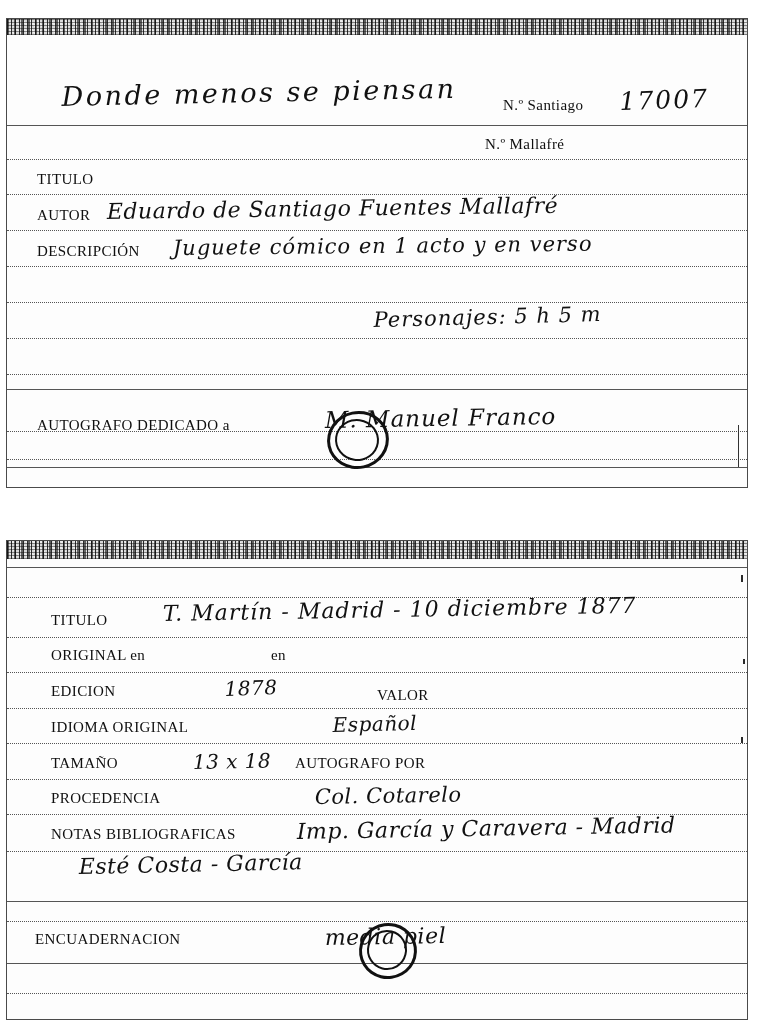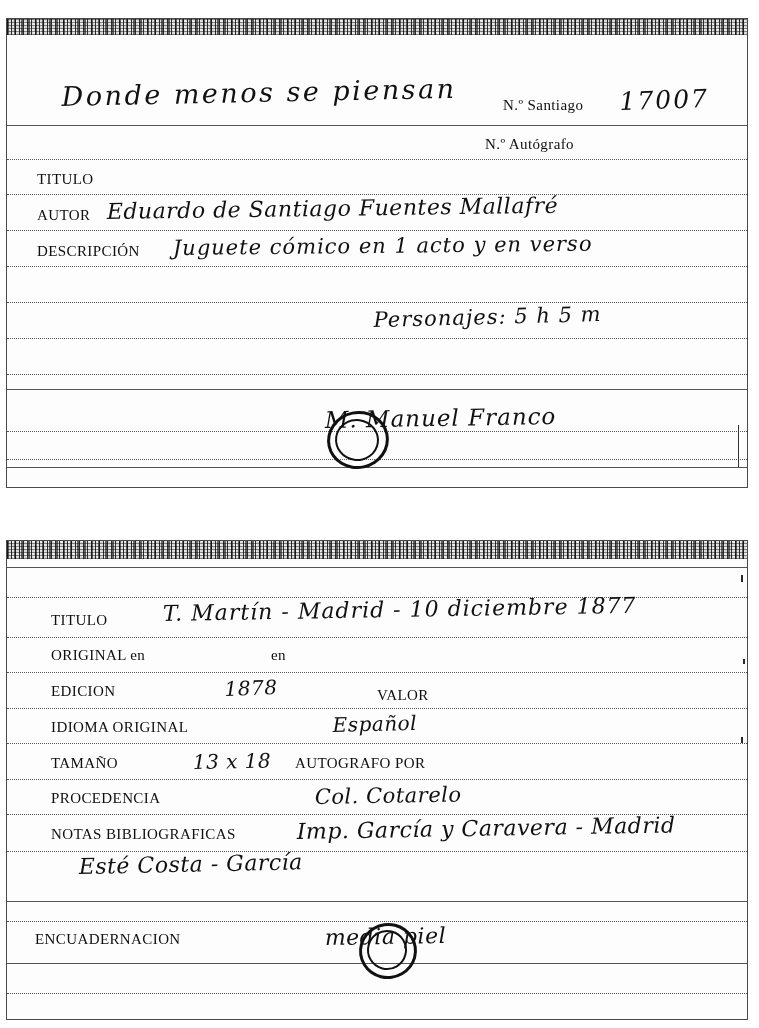--- a/index.html
+++ b/index.html
@@ -122,32 +122,33 @@
     <div class="rule" style="top:412px;"></div>
     <div class="rule" style="top:440px;"></div>
     <div class="rule solid" style="top:448px;"></div>
 
     <div class="hand big" style="left:55px; top:62px; transform: rotate(-1.2deg); font-size:27px;">Donde menos se piensan</div>
 
     <div class="label md" style="left:496px; top:78px;">N.º Santiago</div>
 
     <div class="hand mid" style="left:613px; top:68px; font-size:25px; letter-spacing:2px; transform: rotate(-2deg);">17007</div>
 
-    <div class="label md" style="left:478px; top:117px;">N.º Autógrafo</div>
+    <div class="label md" style="left:478px; top:117px;">N.º Mallafré</div>
 
     <div class="label md" style="left:30px; top:152px;">TITULO</div>
 
     <div class="label md" style="left:30px; top:188px;">AUTOR</div>
     <div class="hand mid" style="left:100px; top:180px; font-size:22px; letter-spacing:0.5px; transform: rotate(-0.8deg);">Eduardo de Santiago Fuentes Mallafré</div>
 
     <div class="label md" style="left:30px; top:224px;">DESCRIPCIÓN</div>
     <div class="hand mid" style="left:166px; top:217px; font-size:21px; transform: rotate(-0.6deg);">Juguete cómico en 1 acto y en verso</div>
 
     <div class="hand mid" style="left:367px; top:289px; font-size:21px; transform: rotate(-1.5deg);">Personajes: 5 h 5 m</div>
 
+    <div class="label md" style="left:30px; top:398px;">AUTOGRAFO DEDICADO a</div>
     <div class="hand mid" style="left:318px; top:388px; font-size:23px; transform: rotate(-1deg);">M. Manuel Franco</div>
 
     <div class="blob" style="left:320px; top:392px; width:56px; height:52px; transform: rotate(-12deg);"></div>
     <div class="blob inner" style="left:328px; top:400px; width:40px; height:38px; transform: rotate(8deg);"></div>
 
     <div class="tick" style="right:8px; top:406px; height:42px;"></div>
   </div>
 
   <div class="card" style="left:6px; top:540px; width:742px; height:480px;">
 

